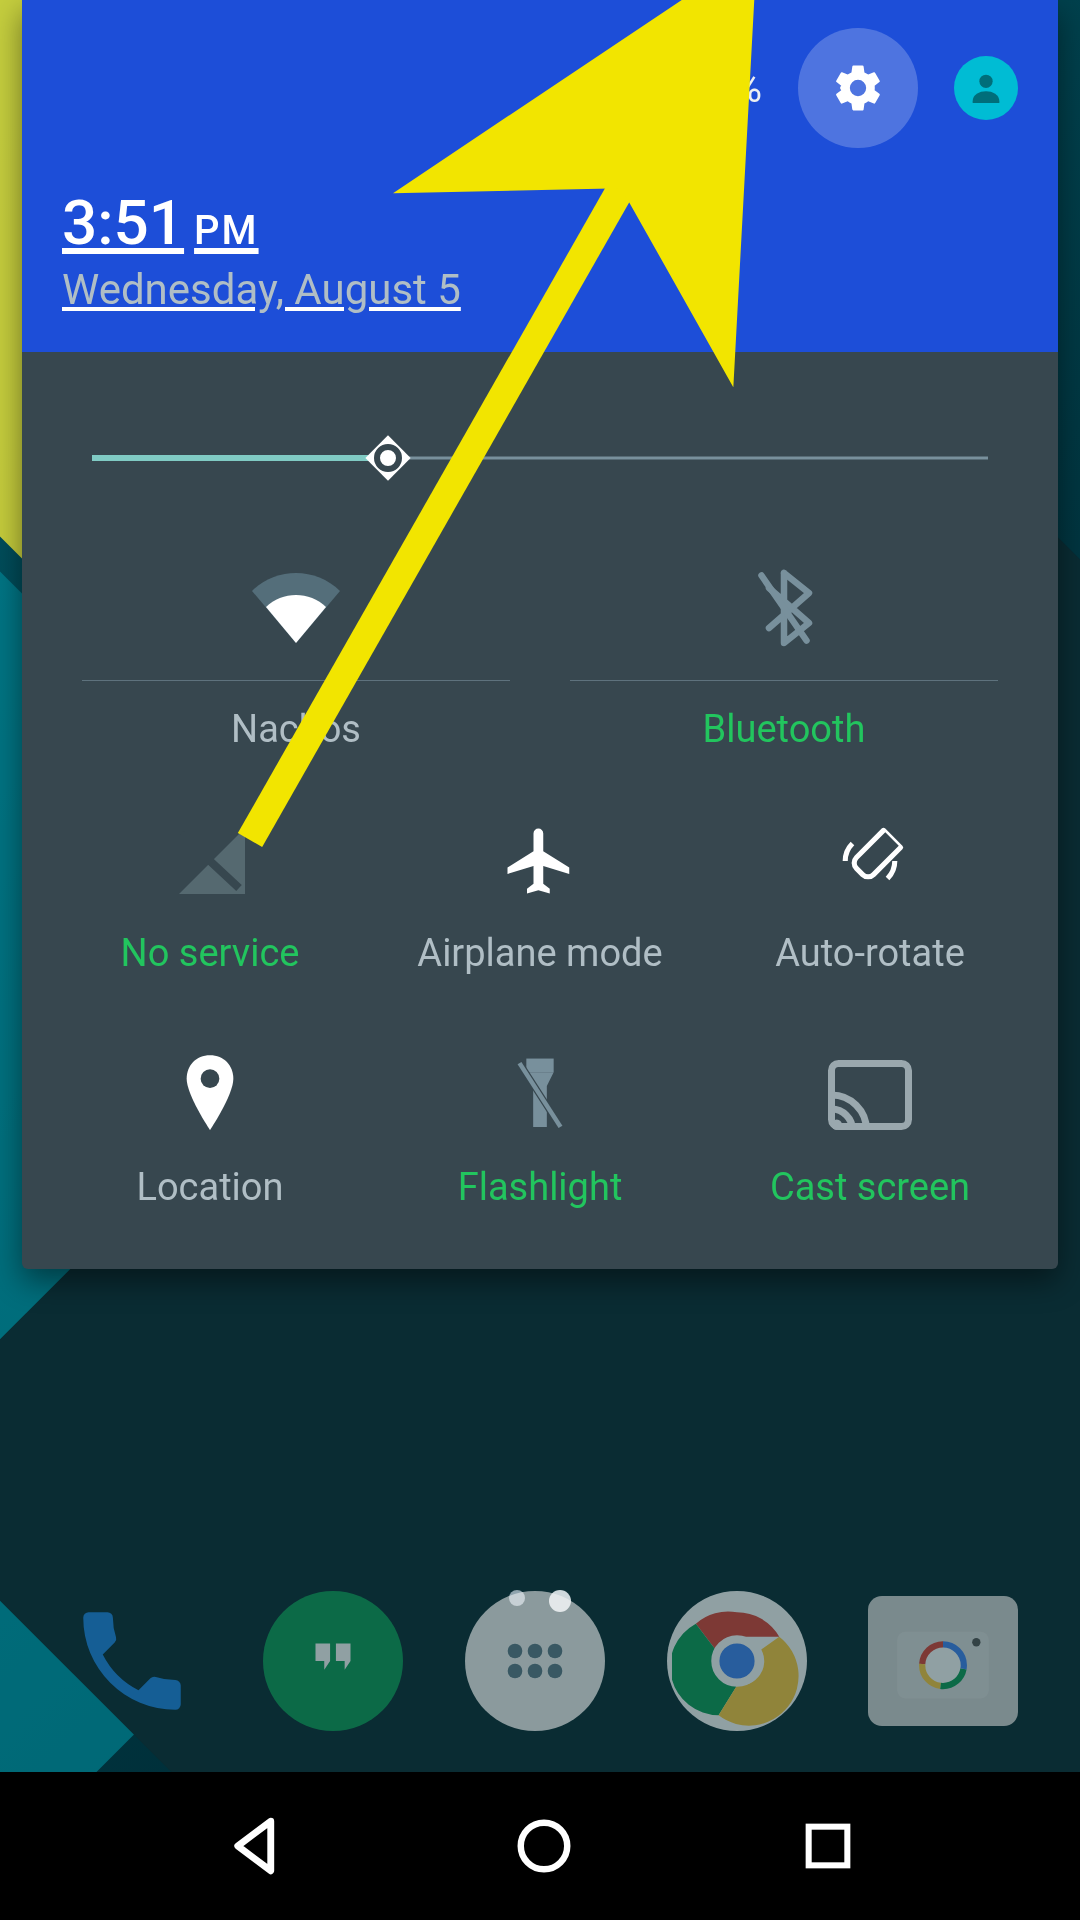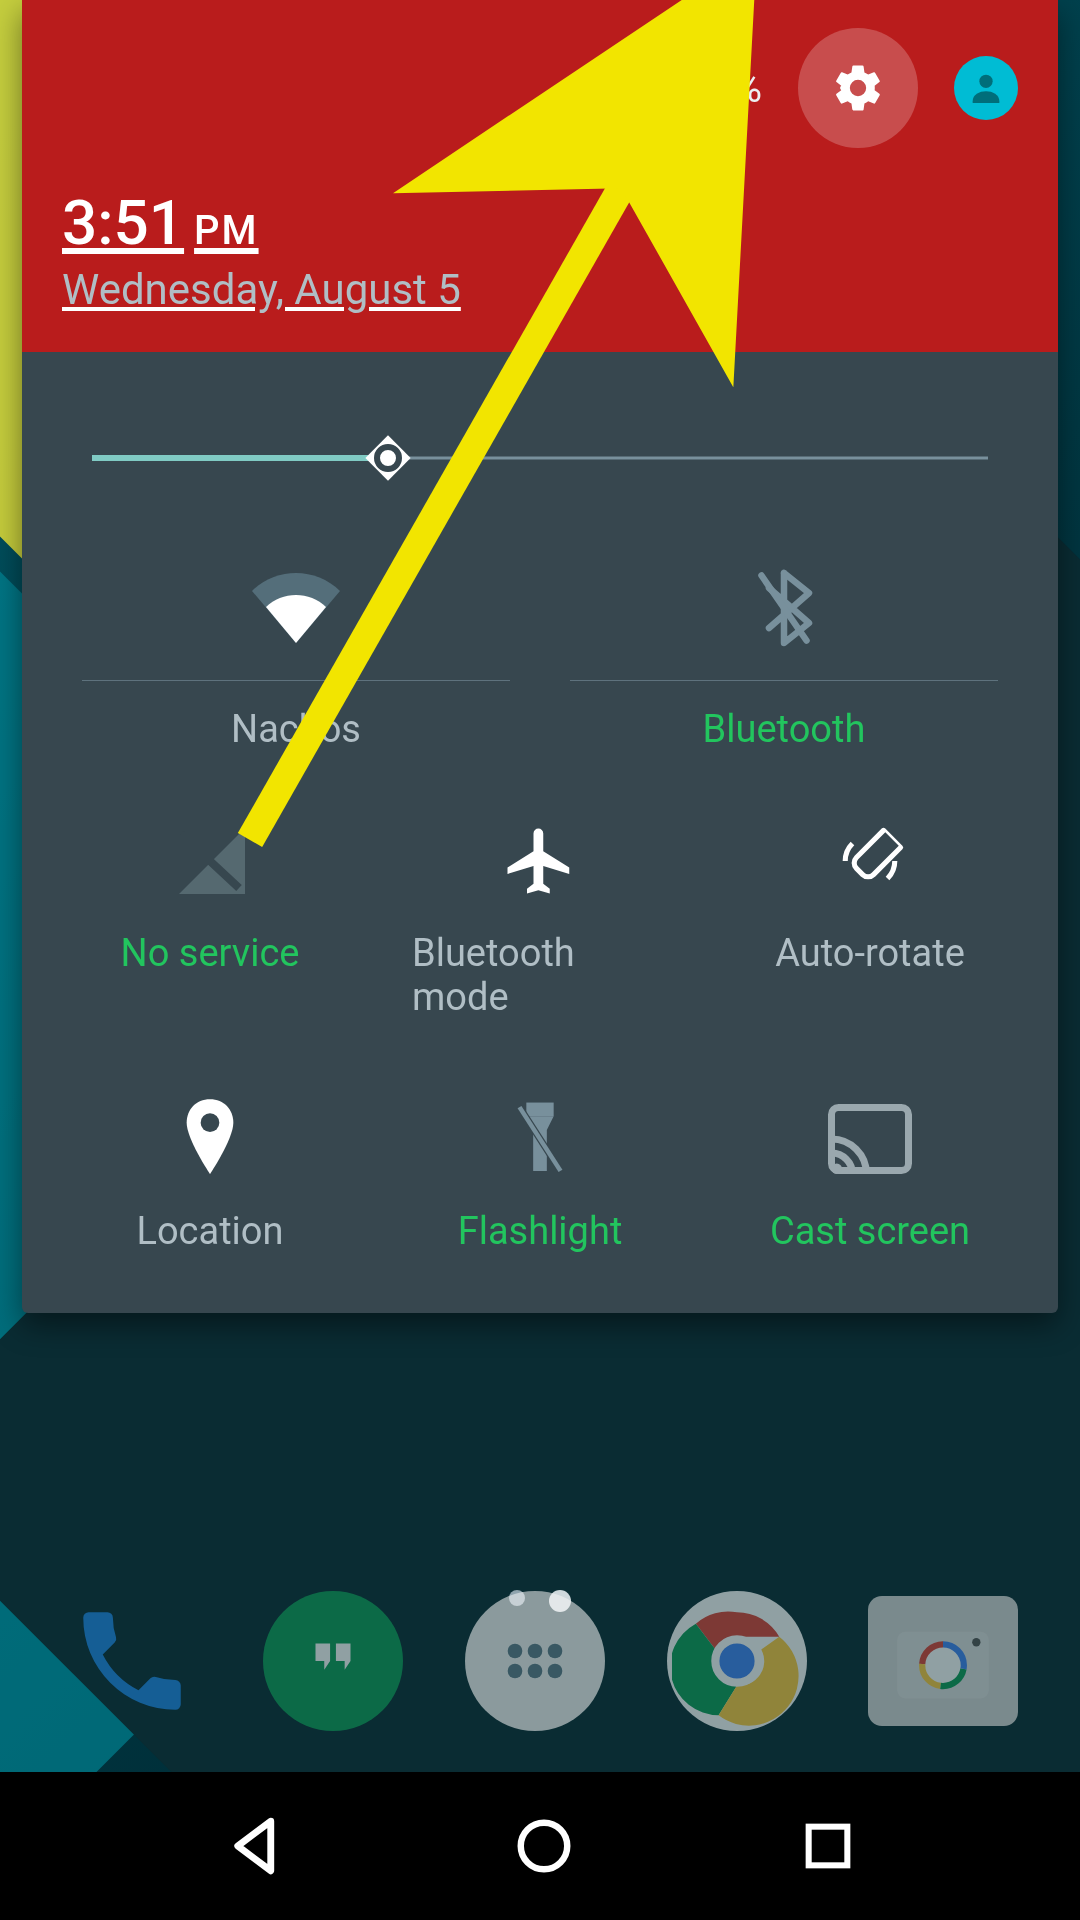--- a/index.html
+++ b/index.html
@@ -4,21 +4,21 @@
 <style>
   html,body{margin:0;padding:0;width:1080px;height:1920px;overflow:hidden;font-family:Roboto,Arial,Helvetica,sans-serif;-webkit-font-smoothing:antialiased;}
   
   .wallpaper{position:absolute;inset:0;background:linear-gradient(135deg,#005968 0%,#003742 50%,#001f28 100%);}
   .wp-tri-1{position:absolute;left:-200px;top:-300px;width:900px;height:900px;background:#e8e337;transform:rotate(45deg);opacity:.85;}
   .wp-tri-2{position:absolute;right:-600px;bottom:-300px;width:1500px;height:1500px;background:#0a2c33;transform:rotate(45deg);}
   .wp-tri-3{position:absolute;left:-800px;bottom:100px;width:1200px;height:1200px;background:#0097a7;transform:rotate(45deg);opacity:.55;}
 
   
   .panel{position:absolute;left:22px;top:0;right:22px;background:#37474f;border-radius:0 0 6px 6px;box-shadow:0 12px 30px rgba(0,0,0,.45);}
-  .panel-head{background:#b91c1c;padding:28px 40px 38px 40px;color:#fff;position:relative;}
+  .panel-head{background:#1d4ed8;padding:28px 40px 38px 40px;color:#fff;position:relative;}
   .head-row{display:flex;justify-content:flex-end;align-items:center;gap:36px;}
   .battery-wrap{display:flex;align-items:center;gap:14px;}
   .batt-text{font-size:40px;color:#eceff1;}
   .gear-hit{width:120px;height:120px;border-radius:50%;background:rgba(255,255,255,.22);display:flex;align-items:center;justify-content:center;}
   .avatar{width:64px;height:64px;border-radius:50%;background:#00bcd4;display:flex;align-items:center;justify-content:center;}
   .clock{margin-top:38px;text-decoration:underline;}
   .clock-time{font-size:62px;font-weight:500;color:#fff;}
   .clock-ampm{font-size:40px;margin-left:10px;letter-spacing:2px;}
   .clock-date{font-size:42px;color:#b0bec5;margin-top:6px;}
 
@@ -159,21 +159,21 @@
         </div>
         <div class="tile-label dim">No service</div>
       </div>
 
       <div class="tile3">
         <div class="icon-slot">
           <svg width="78" height="78" viewBox="0 0 24 24" fill="#fff">
             <path d="M21 16v-2l-8-5V3.5a1.5 1.5 0 0 0-3 0V9l-8 5v2l8-2.5V19l-2 1.5V22l3.5-1 3.5 1v-1.5L13 19v-5.5l8 2.5z"></path>
           </svg>
         </div>
-        <div class="tile-label">Bluetooth mode</div>
+        <div class="tile-label">Airplane mode</div>
       </div>
 
       <div class="tile3">
         <div class="icon-slot">
           <svg width="82" height="82" viewBox="0 0 24 24" fill="#fff">
             <path d="M16.48 2.52a.75.75 0 0 0-1.06 0L7.5 10.44a3 3 0 0 0 0 4.24l1.82 1.82a3 3 0 0 0 4.24 0l7.92-7.92a.75.75 0 0 0 0-1.06l-5-5zM8.56 11.5l7.92-7.92 3.94 3.94-7.92 7.92a1.5 1.5 0 0 1-2.12 0L8.56 13.62a1.5 1.5 0 0 1 0-2.12z"></path>
             <path d="M4 12a8 8 0 0 1 2.34-5.66l1.06 1.06A6.5 6.5 0 0 0 5.5 12H4zM20 12a8 8 0 0 1-2.34 5.66l-1.06-1.06A6.5 6.5 0 0 0 18.5 12H20z"></path>
           </svg>
         </div>
         <div class="tile-label">Auto-rotate</div>

